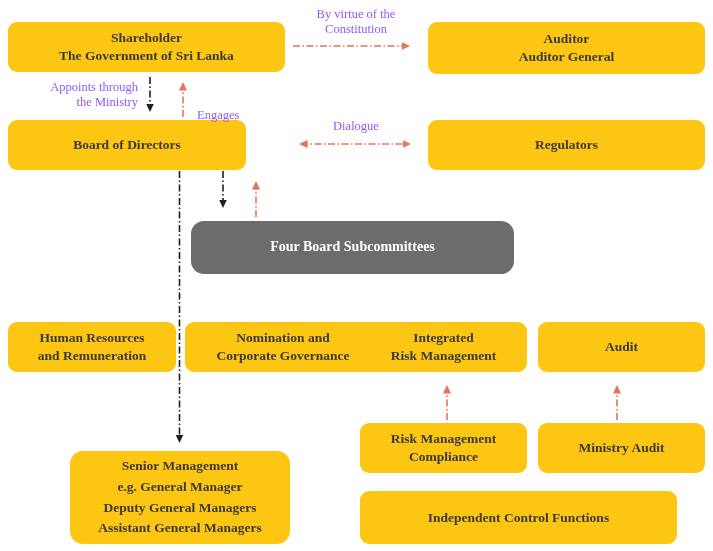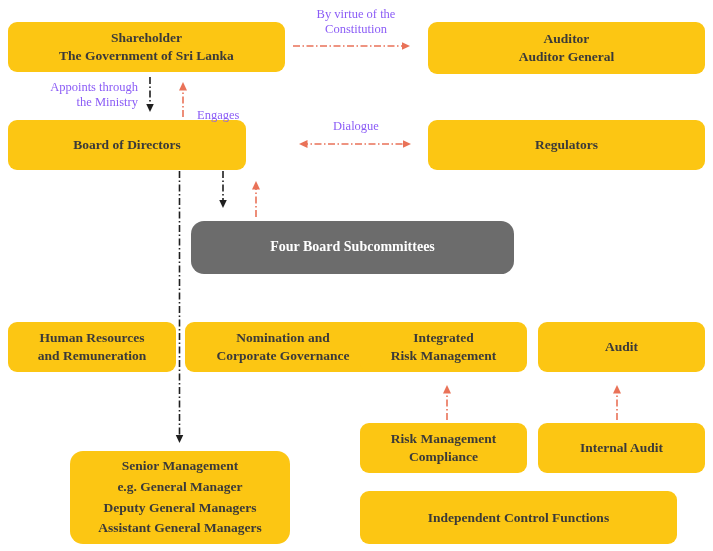--- a/index.html
+++ b/index.html
@@ -101,21 +101,21 @@
   <div class="node" style="left:8px; top:322px; width:168px; height:50px;">Human Resources
 and Remuneration</div>
   <div class="node" style="left:185px; top:322px; width:196px; height:50px;">Nomination and
 Corporate Governance</div>
   <div class="node" style="left:360px; top:322px; width:167px; height:50px;">Integrated
 Risk Management</div>
   <div class="node" style="left:538px; top:322px; width:167px; height:50px;">Audit</div>
 
   <div class="node" style="left:360px; top:423px; width:167px; height:50px;">Risk Management
 Compliance</div>
-  <div class="node" style="left:538px; top:423px; width:167px; height:50px;">Internal Audit</div>
+  <div class="node" style="left:538px; top:423px; width:167px; height:50px;">Ministry Audit</div>
 
   <div class="node big" style="left:70px; top:451px; width:220px; height:93px;">Senior Management
 e.g. General Manager
 Deputy General Managers
 Assistant General Managers</div>
   <div class="node" style="left:360px; top:491px; width:317px; height:53px;">Independent Control Functions</div>
 
   <div class="edge-label" style="left:288px; top:7px; width:136px;">By virtue of the
 Constitution</div>
   <div class="edge-label right-align" style="left:14px; top:80px; width:124px;">Appoints through

